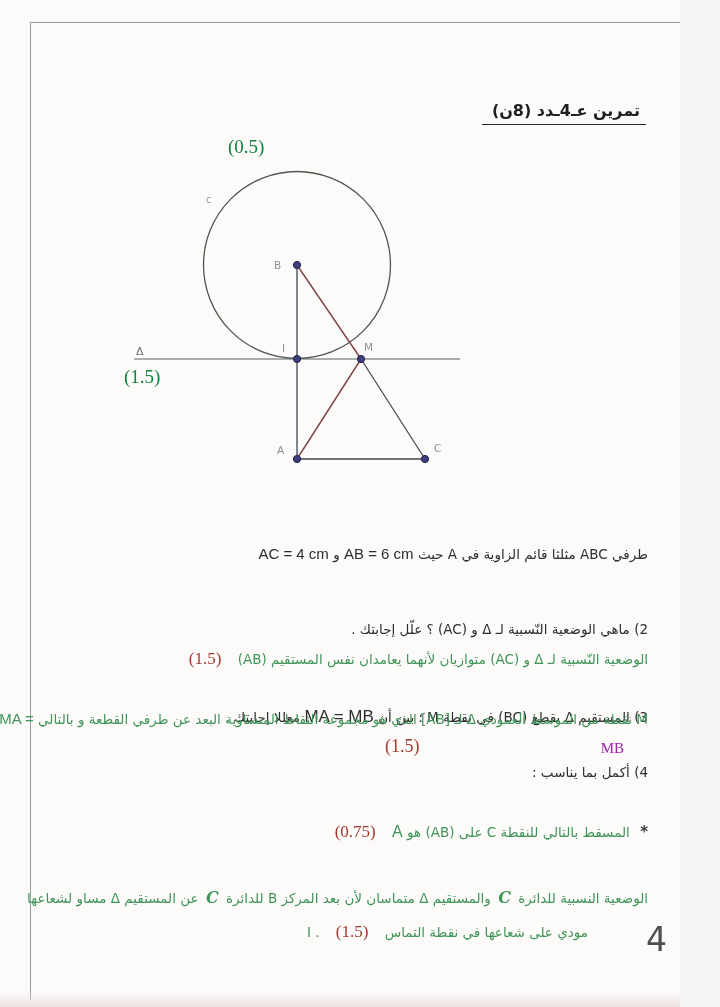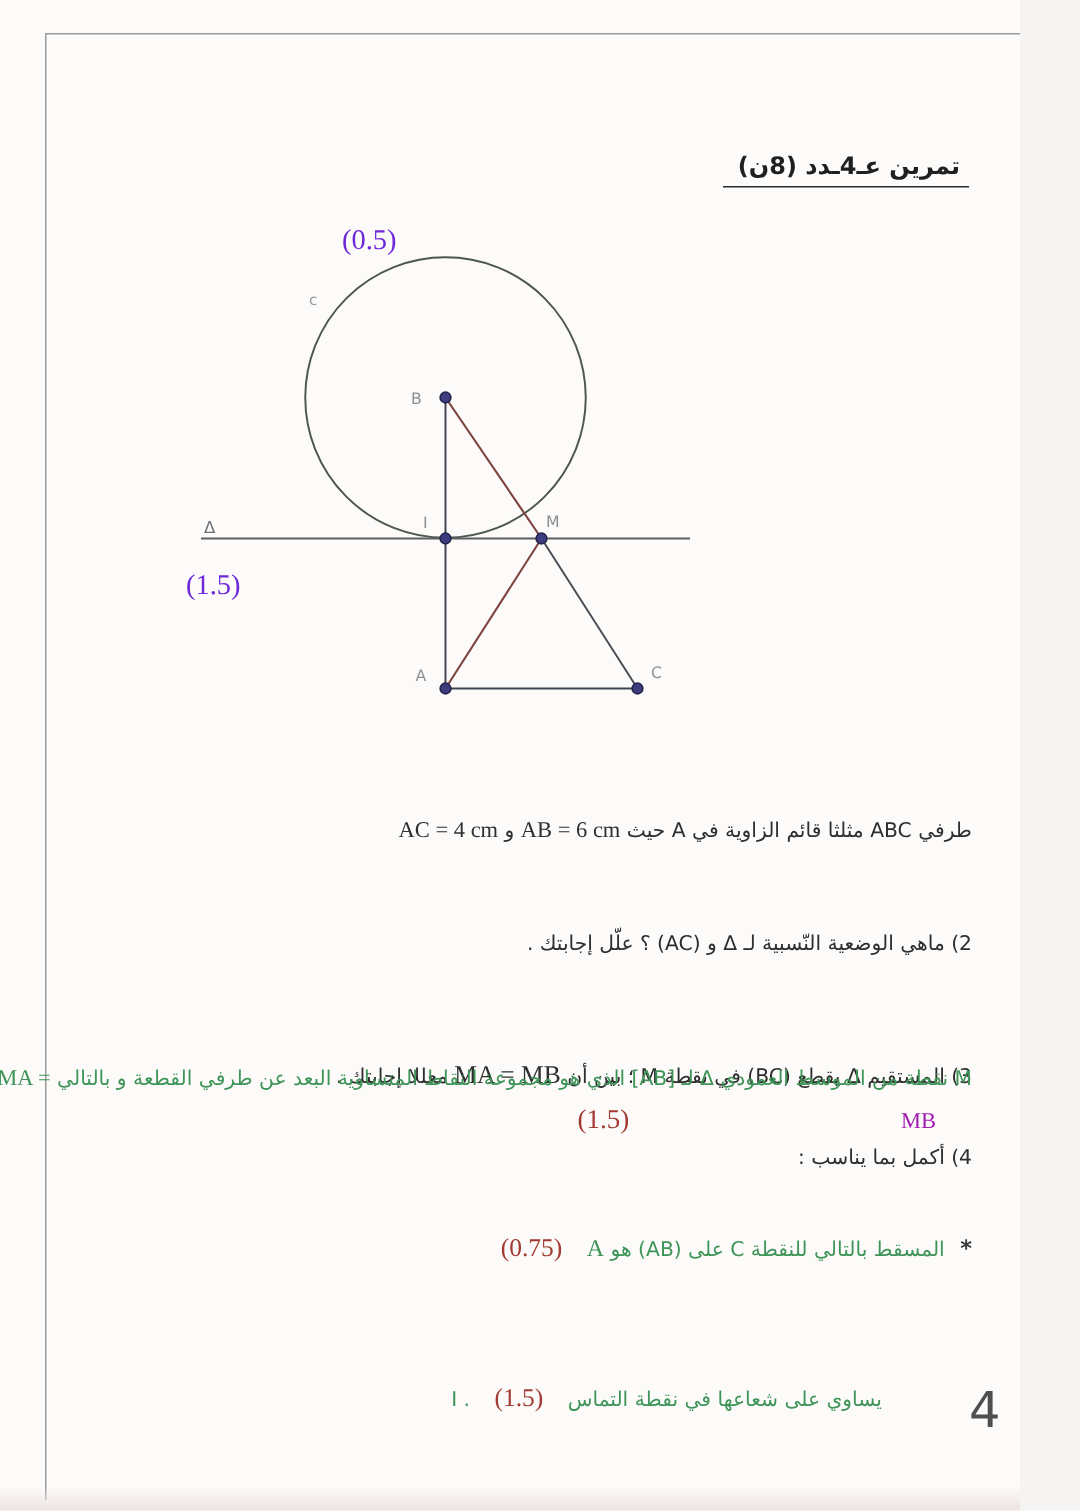--- a/index.html
+++ b/index.html
@@ -10,28 +10,28 @@
   .border.left{left:30px;top:22px;width:1px;height:978px;}
   .border.right{left:700px;top:22px;width:1px;height:978px;}
   .bottom-tint{position:absolute;left:0;bottom:0;width:720px;height:16px;
     background:linear-gradient(180deg, rgba(252,251,250,0), #ece3e2);}
   .title{position:absolute;top:101px;right:34px;direction:rtl;font-size:16px;font-weight:bold;
     color:#1f1f1f;border-bottom:1.6px solid #2b2b2b;padding:0 6px 4px 10px;white-space:nowrap;}
   .line{position:absolute;right:32px;direction:rtl;font-size:13.5px;line-height:20px;
     color:#2e2e2e;white-space:nowrap;}
   .green, .line.green{color:#3f9458;}
   .mark{color:#a33a31;font-family:"Liberation Serif",serif;font-size:17px;margin:0 12px;}
-  .eq{font-family:Liberation Serif, serif;font-size:15px;}
+  .eq{font-family:Liberation Sans, sans-serif;font-size:15px;}
   .eq.big{font-size:17px;margin-top:27px;}
   .ltr{direction:ltr;unicode-bidi:isolate;display:inline-block;}
   .star{color:#3c3c3c;font-size:15px;font-weight:bold;margin-left:6px;}
   .scriptC{font-family:"DejaVu Serif",serif;font-style:italic;font-weight:bold;
     font-size:16px;color:#3f9458;margin:0 3px;}
-  .fig-mark{position:absolute;color:#6d28d9;font-family:"Liberation Serif",serif;
-    font-size:19px;white-space:nowrap;margin-top:14px;}
+  .fig-mark{position:absolute;color:#15803d;font-family:"Liberation Serif",serif;
+    font-size:19px;white-space:nowrap;}
   .mb-span{position:absolute;right:56px;top:740px;color:#a21caf;
     font-family:"Liberation Serif",serif;font-size:15px;}
   .a3-mark{position:absolute;left:385px;top:736px;color:#a33a31;
     font-family:"Liberation Serif",serif;font-size:18px;}
   .page-num{position:absolute;left:646px;top:920px;font-size:33px;color:#4f4f4f;}
   svg{position:absolute;left:0;top:0;}
   svg text{font-family:"DejaVu Sans",sans-serif;}
 </style>
 </head>
 <body>
@@ -81,20 +81,24 @@
 
   <div class="line" style="top:544px">
     <span>طرفي ABC مثلثا قائم الزاوية في A حيث</span>
     <span class="eq ltr">AB = 6 cm</span>
     <span>و</span>
     <span class="eq ltr">AC = 4 cm</span>
   </div>
 
   <div class="line" style="top:619px">2) ماهي الوضعية النّسبية لـ Δ و (AC) ؟ علّل إجابتك .</div>
 
+  <div class="line green" style="top:649px">
+    <span>الوضعية النّسبية لـ Δ و (AC) متوازيان لأنهما يعامدان نفس المستقيم (AB)</span>
+    <span class="mark">(1.5)</span>
+  </div>
 
   <div class="line" style="top:680px">
     <span>3) المستقيم Δ يقطع (BC) في نقطة M ؛ بين أن</span>
     <span class="eq big ltr">MA = MB</span>
     <span>معللا إجابتك .</span>
   </div>
 
   <div class="line green" style="top:709px">
     <span>M نقطة من الموسط العمودي Δ لـ [AB] الذي هو مجموعة النقاط المتساوية البعد عن طرفي القطعة و بالتالي</span>
     <span class="eq ltr" style="font-size:15px">MA =</span>
@@ -106,21 +110,28 @@
 
 
   <div class="line green" style="top:822px">
     <span class="star">*</span>
     <span>المسقط بالتالي للنقطة C على (AB) هو</span>
     <span class="eq ltr" style="font-size:16px">A</span>
     <span class="mark">(0.75)</span>
   </div>
 
 
+  <div class="line green" style="top:888px">
+    <span>الوضعية النسبية للدائرة</span>
+    <span class="scriptC">C</span>
+    <span>والمستقيم Δ متماسان لأن بعد المركز B للدائرة</span>
+    <span class="scriptC">C</span>
+    <span>عن المستقيم Δ مساو لشعاعها</span>
+  </div>
 
   <div class="line green" style="top:922px;right:92px">
-    <span>يساوي على شعاعها في نقطة التماس I .</span>
+    <span>مودي على شعاعها في نقطة التماس I .</span>
     <span class="mark">(1.5)</span>
   </div>
 
   <div class="page-num">4</div>
 
 </div>
 
 </body></html>

